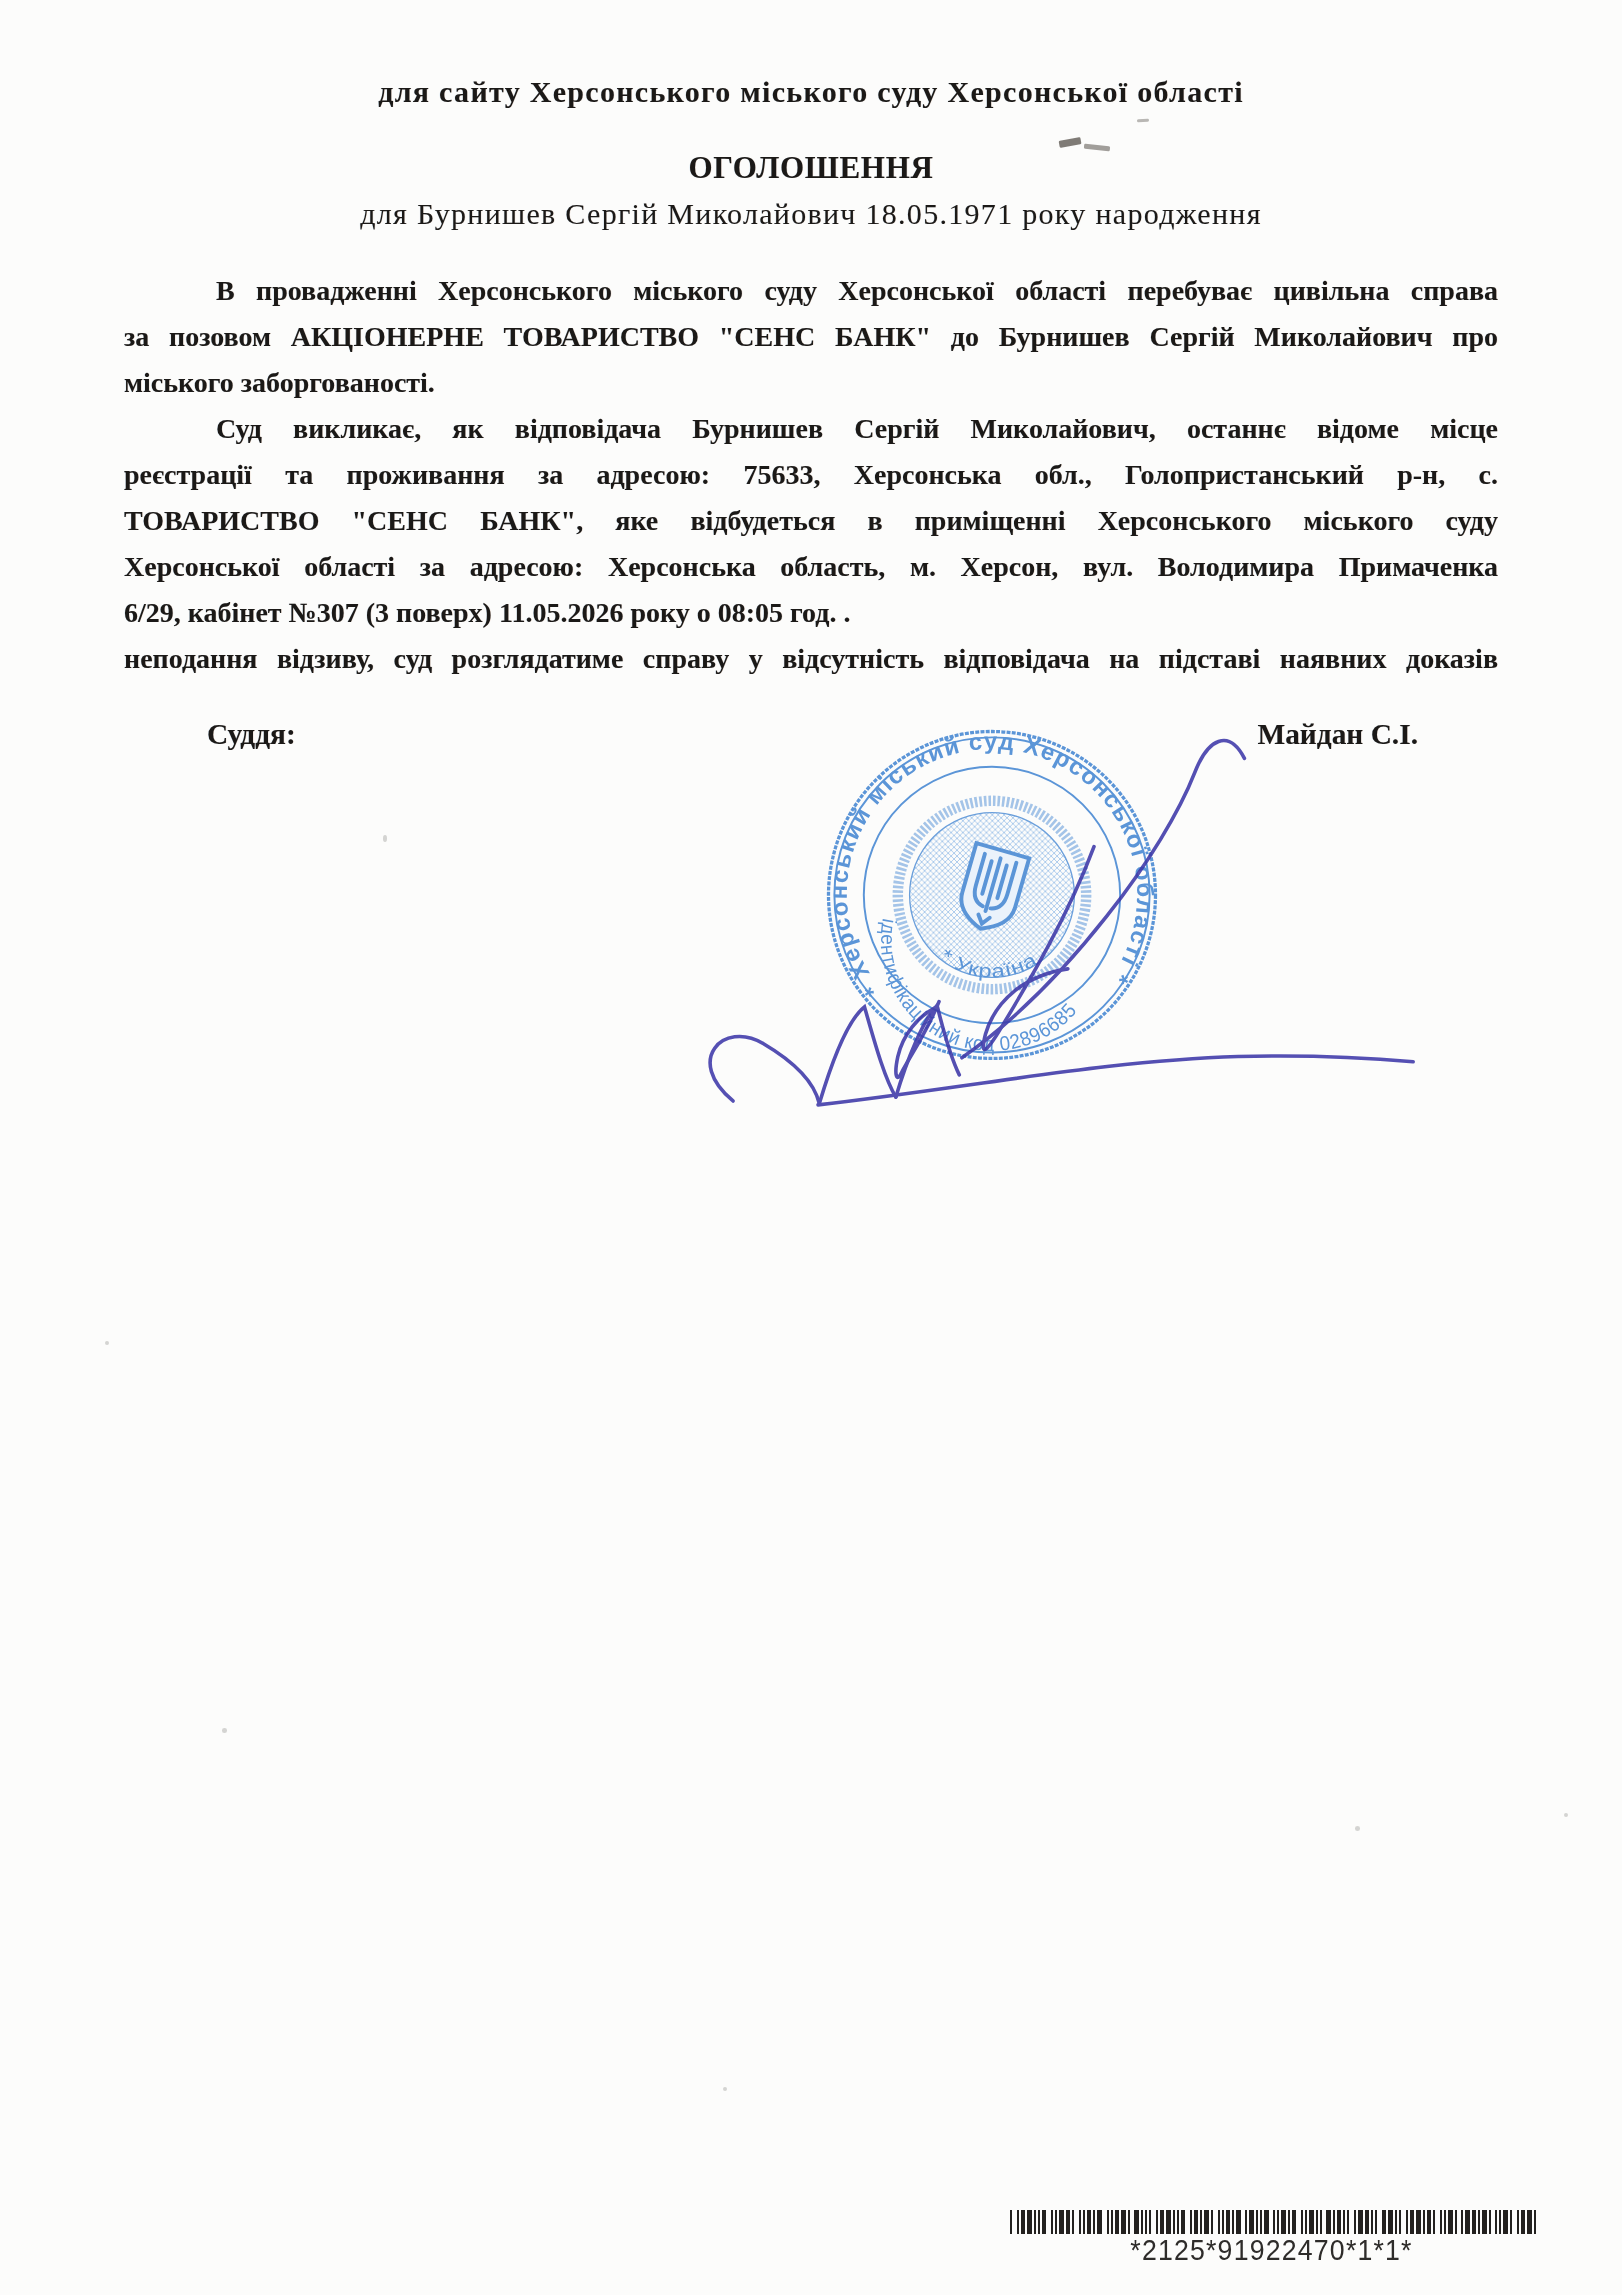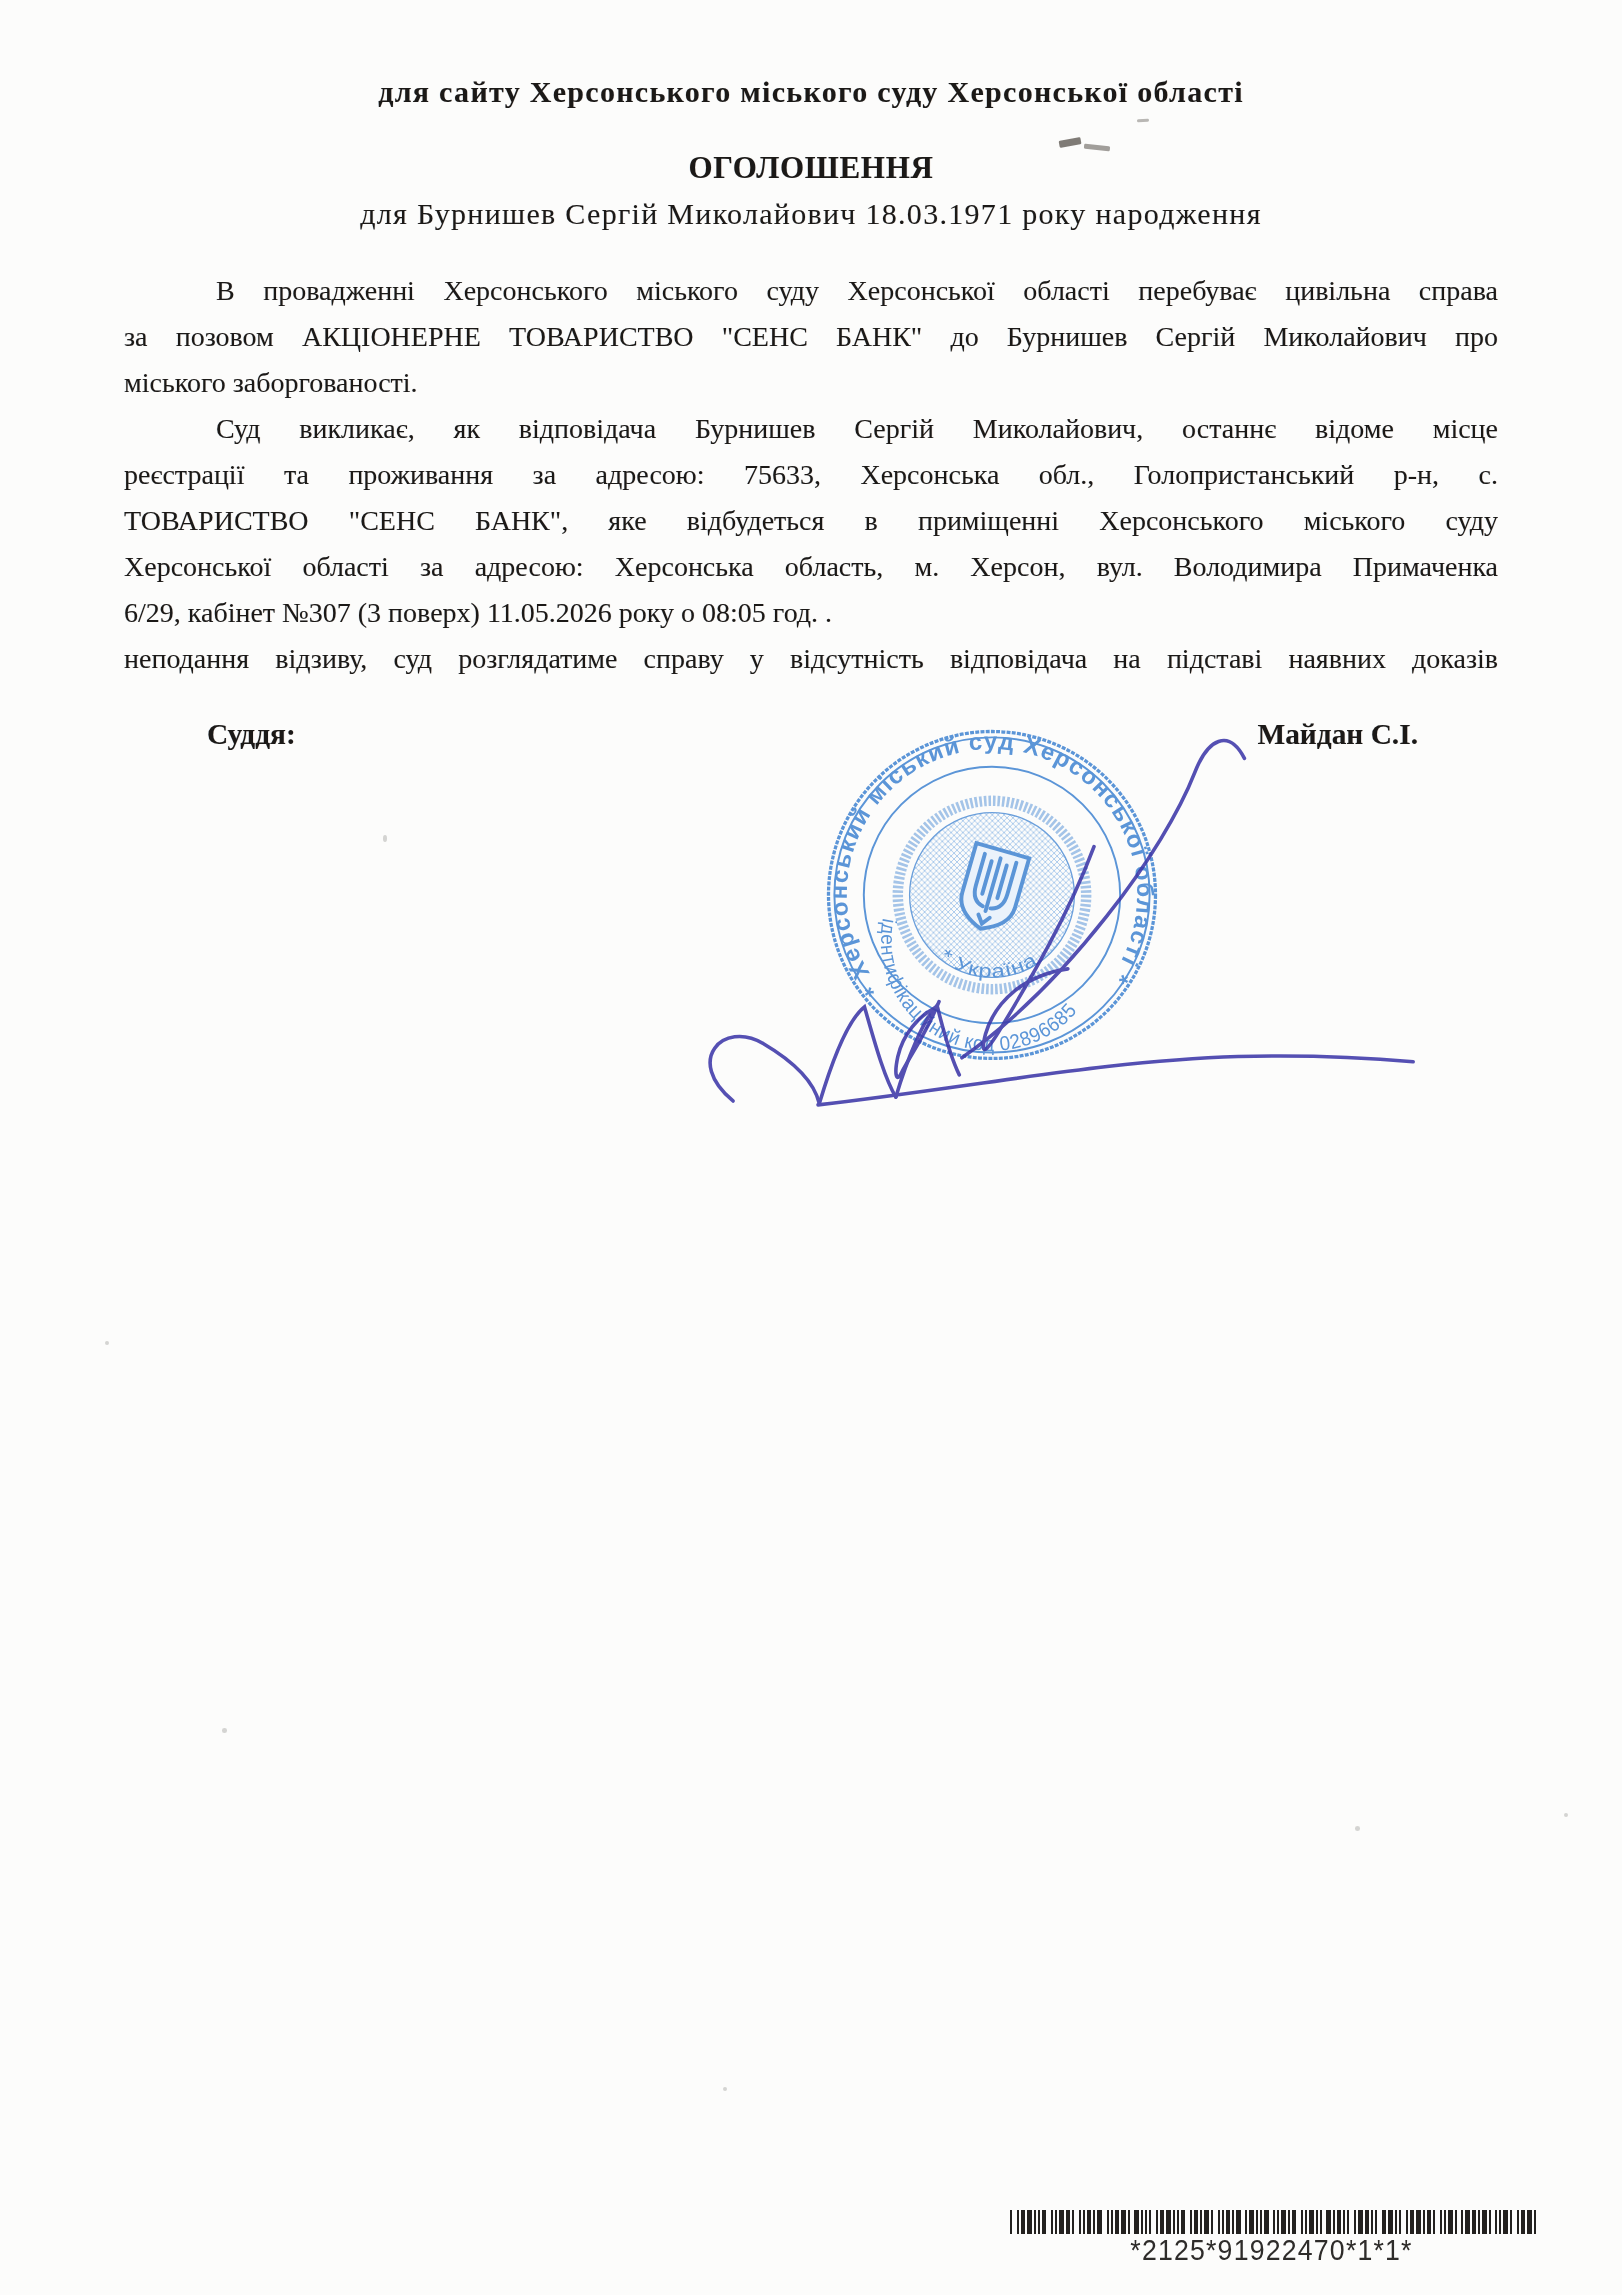--- a/index.html
+++ b/index.html
@@ -12,21 +12,21 @@
   }
   .content {
     position:absolute; left:124px; top:69px; width:1374px;
     text-shadow:0.5px 0.3px 0 rgba(160,70,10,.16), -0.5px -0.3px 0 rgba(0,110,200,.14);
   }
   .site-line { font-size:30px; font-weight:bold; text-align:center; line-height:46px; letter-spacing:1.3px; }
   .doc-title { font-size:31px; font-weight:bold; text-align:center; line-height:46px; letter-spacing:0.7px; margin-top:30px; }
   .doc-subtitle { font-size:30px; text-align:center; line-height:46px; letter-spacing:1.3px; }
   .body-text { margin-top:31px; font-size:28px; }
   .para { margin:0; }
-  .line { line-height:46px; overflow:hidden; }
+  .line { line-height:46px; overflow:hidden;font-weight:bold; }
   .line.j { text-align:justify; text-align-last:justify; }
   .line.ind { text-indent:92px; }
   .judge-row {
     display:flex; justify-content:space-between; align-items:baseline;
     margin-top:29.4px; padding-left:83px; padding-right:80px;
     font-size:29.4px; font-weight:bold; line-height:46px;
   }
   .stamp-sig-svg { position:absolute; left:648px; top:694px; width:824px; height:589px; }
   .barcode-wrap { position:absolute; left:1010px; top:2210px; width:523px; }
   .barcode-bars { display:flex; align-items:flex-start; height:23.6px; }
@@ -42,21 +42,21 @@
   .speck { position:absolute; background:#8a8a88; border-radius:50%; opacity:.35; }
 </style>
 </head>
 <body>
 
 <div class="page">
 
   <div class="content">
     <div class="site-line">для сайту Херсонського міського суду Херсонської області</div>
     <div class="doc-title">ОГОЛОШЕННЯ</div>
-    <div class="doc-subtitle">для Бурнишев Сергій Миколайович 18.03.1971 року народження</div>
+    <div class="doc-subtitle">для Бурнишев Сергій Миколайович 18.05.1971 року народження</div>
 
     <div class="body-text">
         <div class="para">
           <div class="line j ind">В провадженні Херсонського міського суду Херсонської області перебуває цивільна справа</div>
           <div class="line j">за позовом АКЦІОНЕРНЕ ТОВАРИСТВО "СЕНС БАНК" до Бурнишев Сергій Миколайович про</div>
           <div class="line">міського заборгованості.</div>
         </div>
         <div class="para">
           <div class="line j ind">Суд викликає, як відповідача Бурнишев Сергій Миколайович, останнє відоме місце</div>
           <div class="line j">реєстрації та проживання за адресою: 75633, Херсонська обл., Голопристанський р-н, с.</div>

